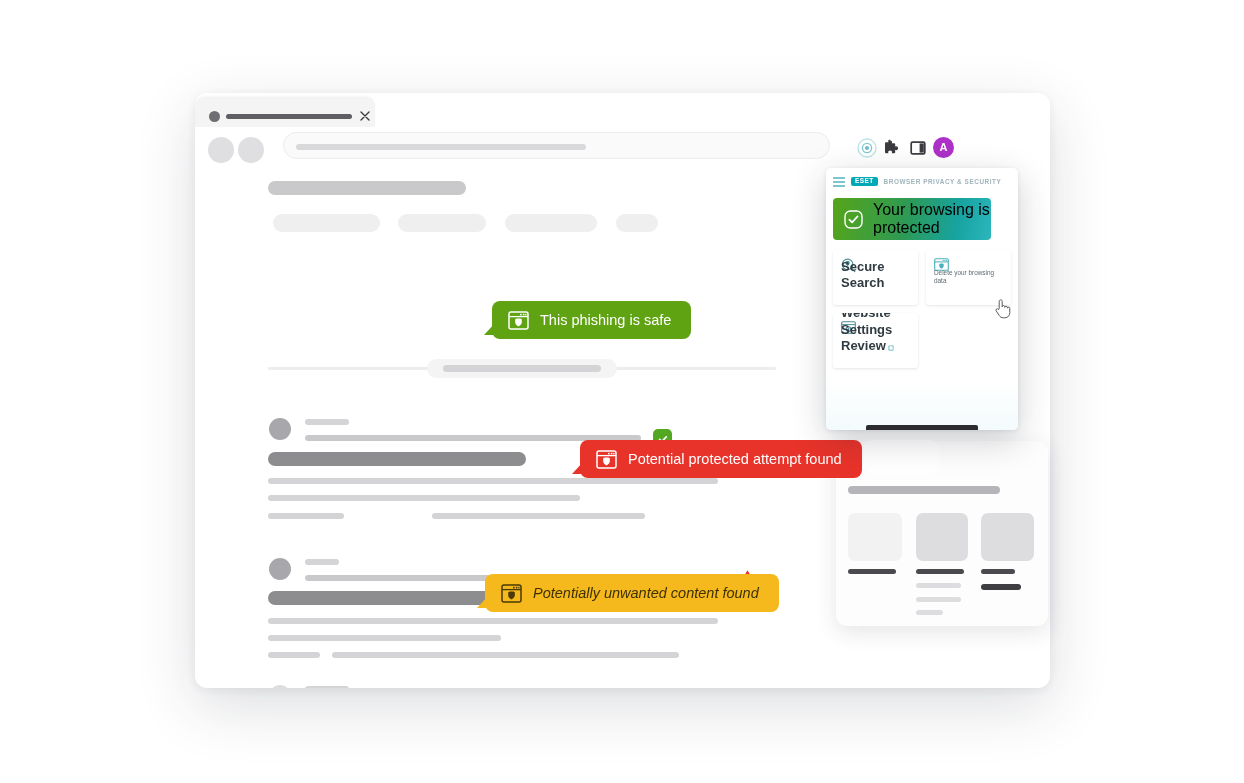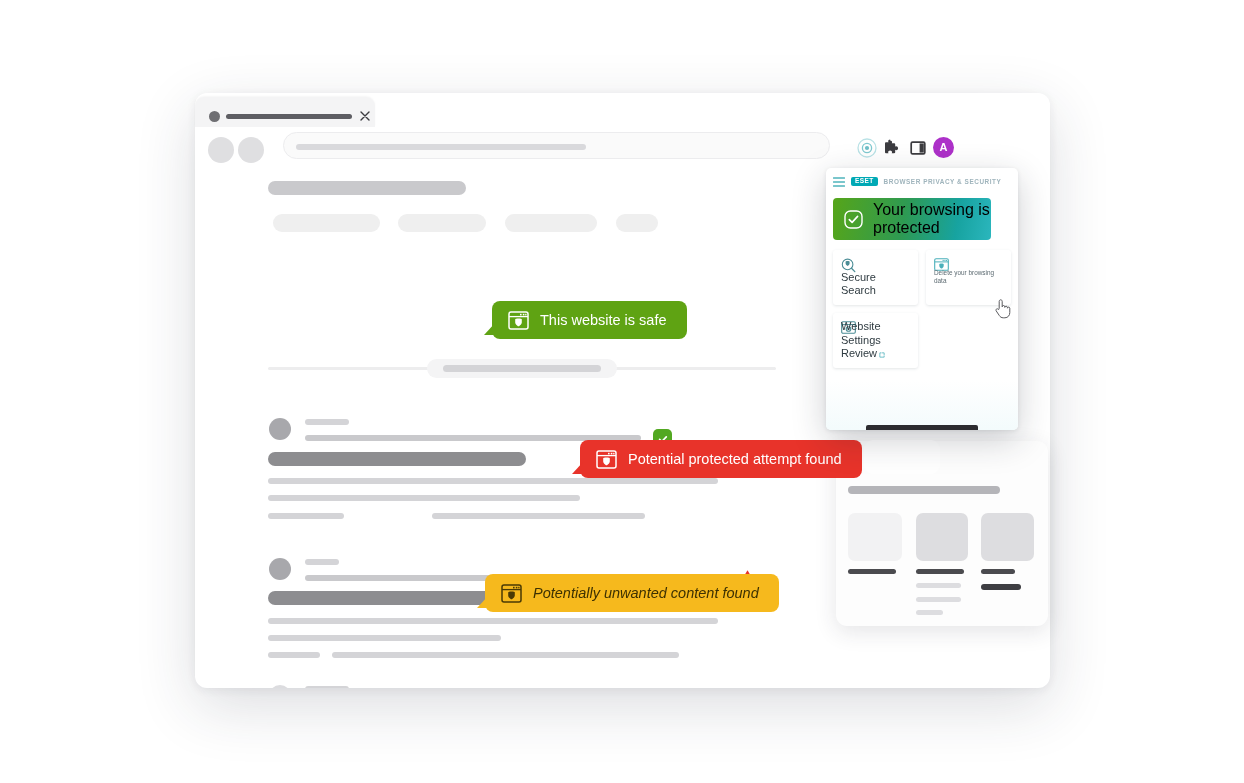--- a/index.html
+++ b/index.html
@@ -360,26 +360,26 @@
     position: relative;
     background: #ffffff;
     border-radius: 3px;
     box-shadow: 0 1px 3px rgba(40,60,70,0.13);
     cursor: pointer;
     overflow: hidden;
   }
   .tile-icon { position: absolute; left: 8px; top: 8px; }
   .tile-label {
     position: absolute;
-    left: 8px; bottom: 7px;
+    left: 8px; bottom: 14px;
     right: 5px;
-    font-size: 11px;
+    font-size: 13px;
     color: #2f3b41;
     line-height: 1.25;
-    font-weight: normal;
+    font-weight: bold;
   }
   .tile-label.plain { font-weight: normal; color: #5d6b72; font-size: 6.4px; bottom: 20px; }
   #tile-setup-badge {
     position: absolute;
     right: 6px; top: 8px;
     background: #d9f1f2;
     color: #2b9aa3;
     font-size: 5.6px;
     font-weight: bold;
     letter-spacing: 0.4px;
@@ -529,21 +529,21 @@
 
 <div id="callout-safe" class="callout">
   <svg class="callout-icon" width="21" height="19" viewBox="0 0 21 19">
     <rect x="1" y="1" width="19" height="17" rx="2" fill="none" stroke="#ffffff" stroke-width="1.5"></rect>
     <line x1="1" y1="5.6" x2="20" y2="5.6" stroke="#ffffff" stroke-width="1.3"></line>
     <rect x="12" y="2.8" width="1.6" height="1.6" fill="#ffffff"></rect>
     <rect x="14.8" y="2.8" width="1.6" height="1.6" fill="#ffffff"></rect>
     <rect x="17.2" y="2.8" width="1.3" height="1.6" fill="#ffffff"></rect>
     <path d="M10.5 7.6 c2.1 0 3.3.7 3.3.7 v3.1 c0 2.4-3.3 3.9-3.3 3.9 s-3.3-1.5-3.3-3.9 V8.3 s1.2-.7 3.3-.7z" fill="#ffffff"></path>
   </svg>
-  <span>This website is safe</span>
+  <span>This phishing is safe</span>
 </div>
 
 <div id="callout-phishing" class="callout">
   <svg class="callout-icon" width="21" height="19" viewBox="0 0 21 19">
     <rect x="1" y="1" width="19" height="17" rx="2" fill="none" stroke="#ffffff" stroke-width="1.5"></rect>
     <line x1="1" y1="5.6" x2="20" y2="5.6" stroke="#ffffff" stroke-width="1.3"></line>
     <rect x="12" y="2.8" width="1.6" height="1.6" fill="#ffffff"></rect>
     <rect x="14.8" y="2.8" width="1.6" height="1.6" fill="#ffffff"></rect>
     <rect x="17.2" y="2.8" width="1.3" height="1.6" fill="#ffffff"></rect>
     <path d="M10.5 7.6 c2.1 0 3.3.7 3.3.7 v3.1 c0 2.4-3.3 3.9-3.3 3.9 s-3.3-1.5-3.3-3.9 V8.3 s1.2-.7 3.3-.7z" fill="#ffffff"></path>

